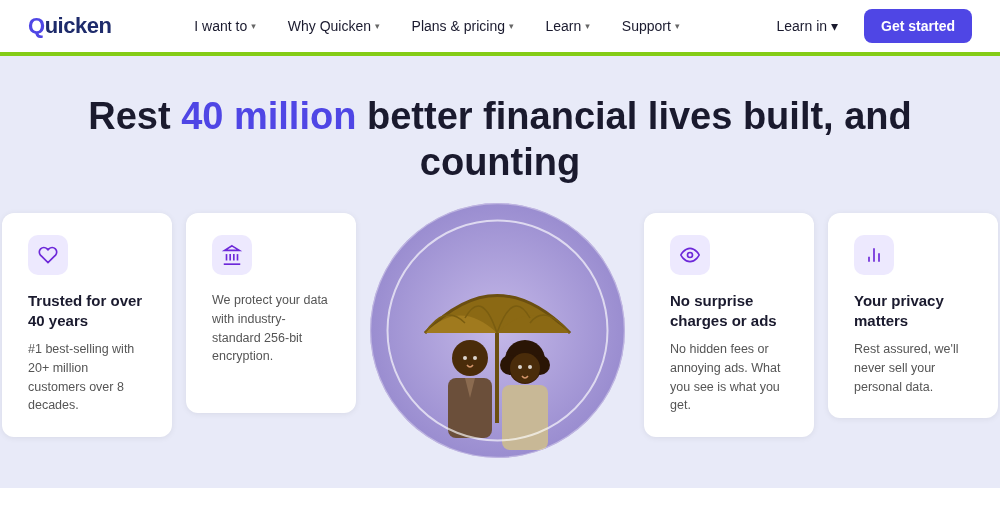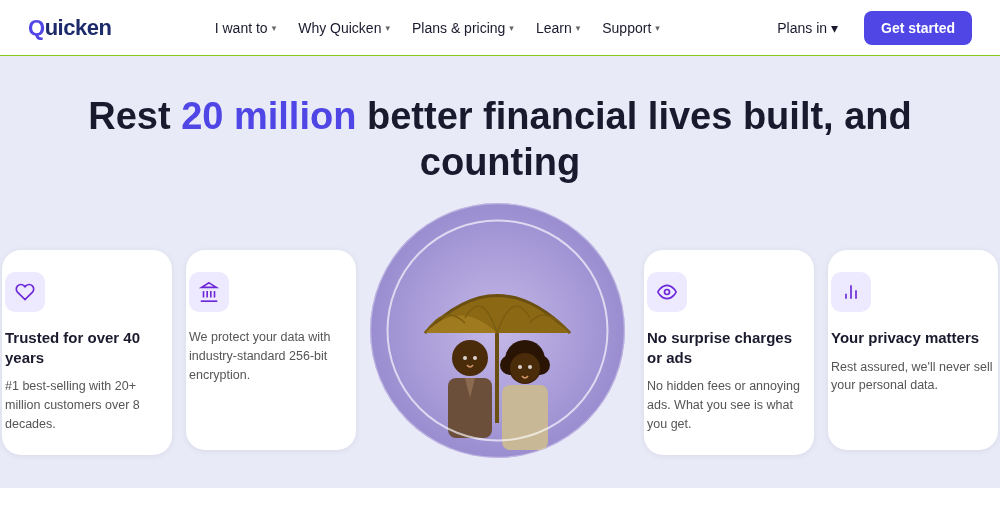--- a/index.html
+++ b/index.html
@@ -2,29 +2,29 @@
 <html><head>
   <meta charset="utf-8">
   <style>
     * { margin: 0; padding: 0; box-sizing: border-box; }
     body { font-family: -apple-system, BlinkMacSystemFont, 'Segoe UI', sans-serif; width: 1000px; height: 515px; overflow: hidden; background: #fff; }
 
     
     nav {
       display: flex; align-items: center; justify-content: space-between;
       padding: 0 28px; height: 56px; background: #fff;
-      border-bottom: 1px solid #84cc16; position: relative; z-index: 10;
+      border-bottom: 4px solid #84cc16; position: relative; z-index: 10;
     }
     .nav-logo { display: flex; align-items: center; }
     .nav-logo-text {
       font-size: 22px; font-weight: 800; color: #1e2b6b;
       letter-spacing: -0.5px;
     }
     .nav-logo-text span { color: #4f46e5; }
-    .nav-links { display: flex; align-items: center; gap: 2px; }
+    .nav-links { display: flex; align-items: center; gap: 12px; }
     .nav-link {
       display: flex; align-items: center; gap: 4px;
       padding: 6px 10px; font-size: 14px; font-weight: 500; color: #1a1a2e;
       cursor: pointer; border-radius: 6px; white-space: nowrap;
       background: none; border: none;
     }
     .nav-link .chevron { font-size: 9px; color: #666; }
     .nav-right { display: flex; align-items: center; gap: 12px; }
     .sign-in-btn {
       display: flex; align-items: center; gap: 4px;
@@ -47,24 +47,23 @@
     }
     .hero h1 .highlight { color: #4f46e5; }
 
     
     .cards-section {
       background: #e8eaf8; padding: 0 20px 30px;
       display: flex; align-items: flex-start; justify-content: center;
       gap: 14px; position: relative;
     }
     .card {
-      background: #fff; border-radius: 19px; padding: 22px 3px;
+      background: #fff; border-radius: 12px; padding: 22px 26px;
       width: 170px; flex-shrink: 0; min-height: 200px;
       box-shadow: 0 1px 6px rgba(0,0,0,0.07);
-      margin-top: 37px;
     }
     .card-icon {
       width: 40px; height: 40px; background: #ede9fe;
       border-radius: 10px; display: flex; align-items: center; justify-content: center;
       margin-bottom: 16px; font-size: 18px; color: #6d28d9;
     }
     .card h3 { font-size: 15px; font-weight: 700; color: #1a1a2e; margin-bottom: 10px; line-height: 1.3; }
     .card p { font-size: 12.5px; color: #555; line-height: 1.5; }
 
     
@@ -107,32 +106,32 @@
       <span class="chevron">▾</span>
     </button>
     <button class="nav-link">
       <span>Support</span>
       <span class="chevron">▾</span>
     </button>
   </div>
 
   <div class="nav-right">
     <button class="sign-in-btn">
-      <span>Plans in</span>
+      <span>Learn in</span>
       <span class="chevron">▾</span>
     </button>
     <button class="get-started-btn">
       <span>Get started</span>
     </button>
   </div>
 </nav>
 
 <div class="hero">
   <h1>
-    <span>Rest </span><span class="highlight">20 million</span><span> better financial lives built, and counting</span>
+    <span>Rest </span><span class="highlight">40 million</span><span> better financial lives built, and counting</span>
   </h1>
 </div>
 
 <div class="cards-section">
 
   <div class="card">
     <div class="card-icon">
       <svg width="20" height="20" viewBox="0 0 24 24" fill="none" stroke="#6d28d9" stroke-width="2">
         <path d="M20.84 4.61a5.5 5.5 0 0 0-7.78 0L12 5.67l-1.06-1.06a5.5 5.5 0 0 0-7.78 7.78l1.06 1.06L12 21.23l7.78-7.78 1.06-1.06a5.5 5.5 0 0 0 0-7.78z"></path>
       </svg>

